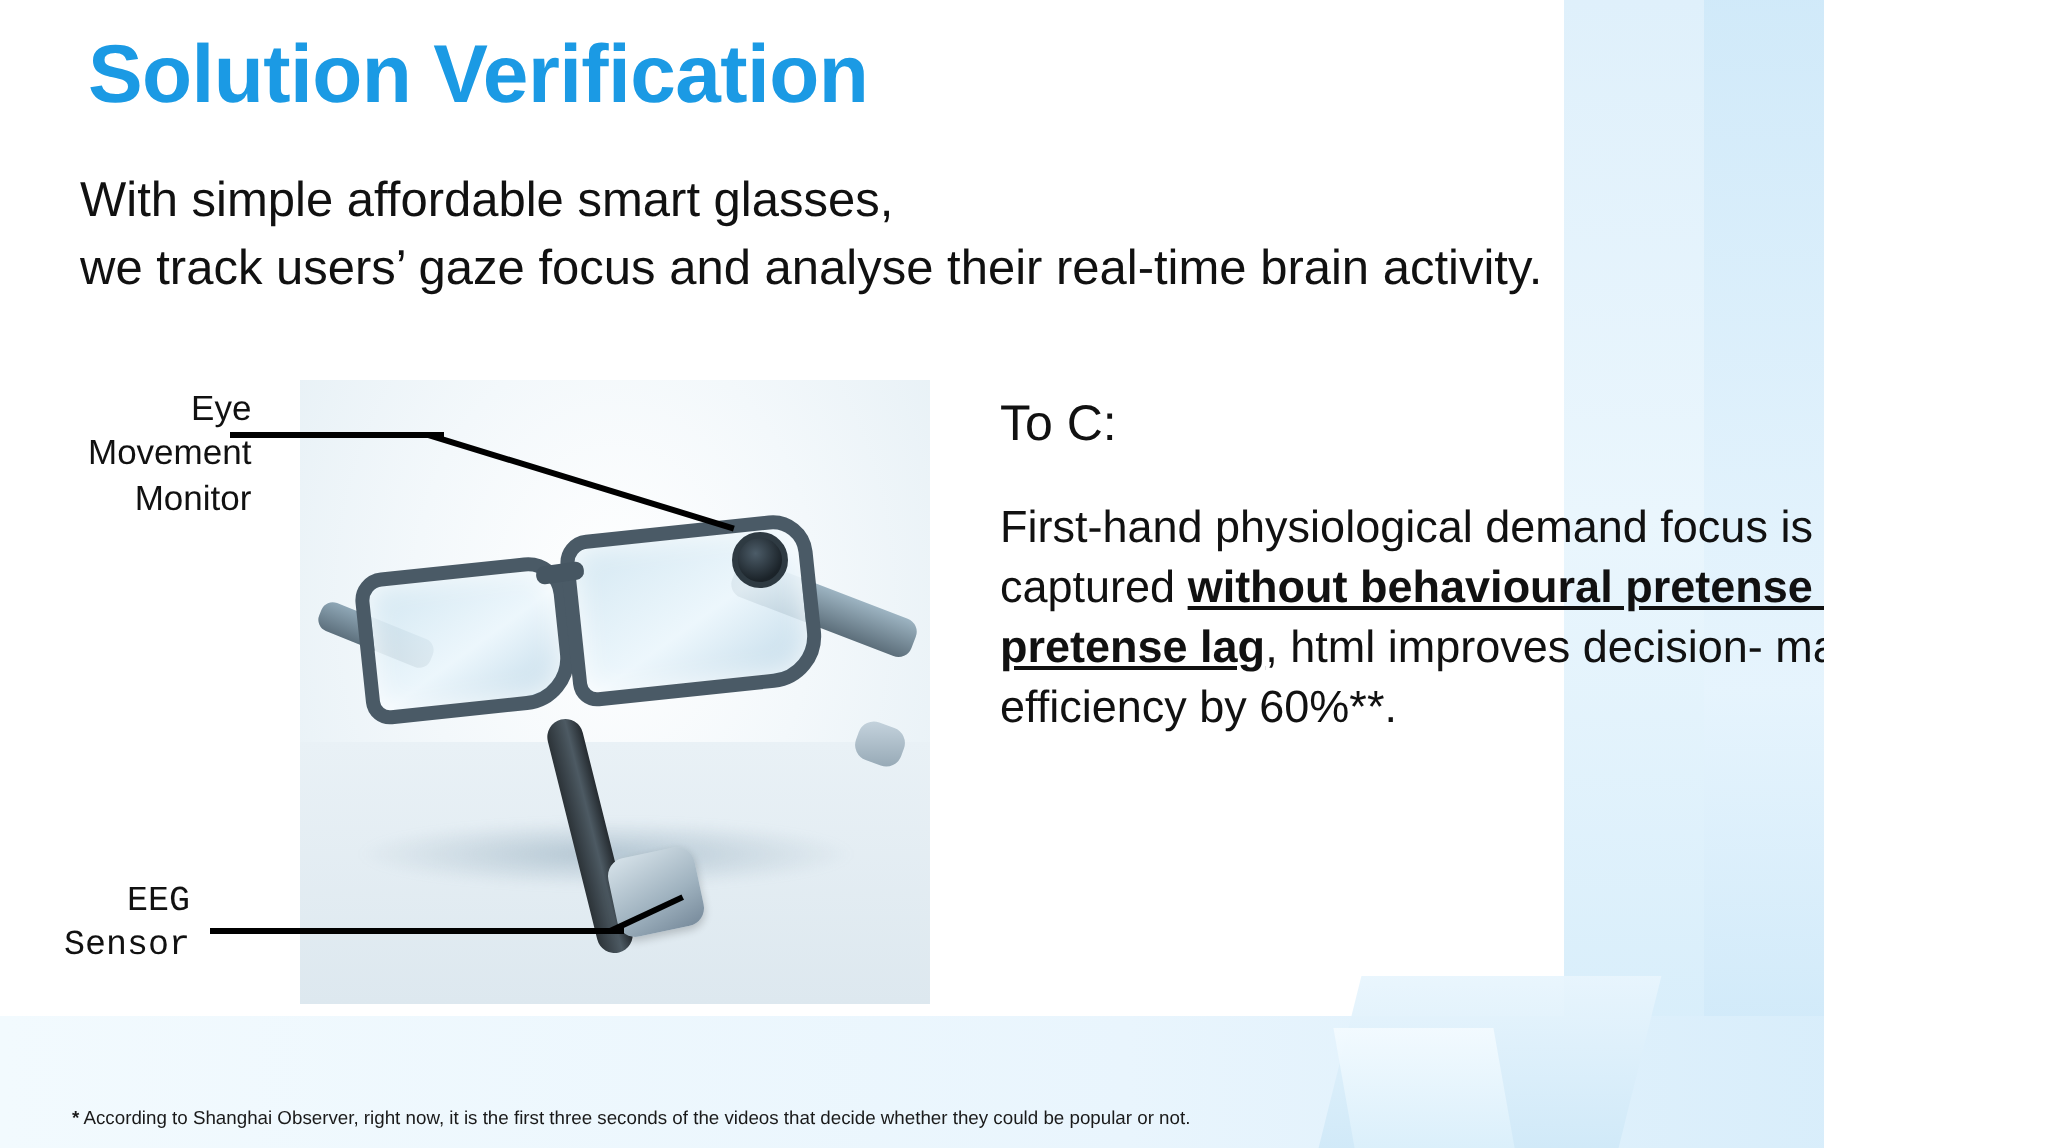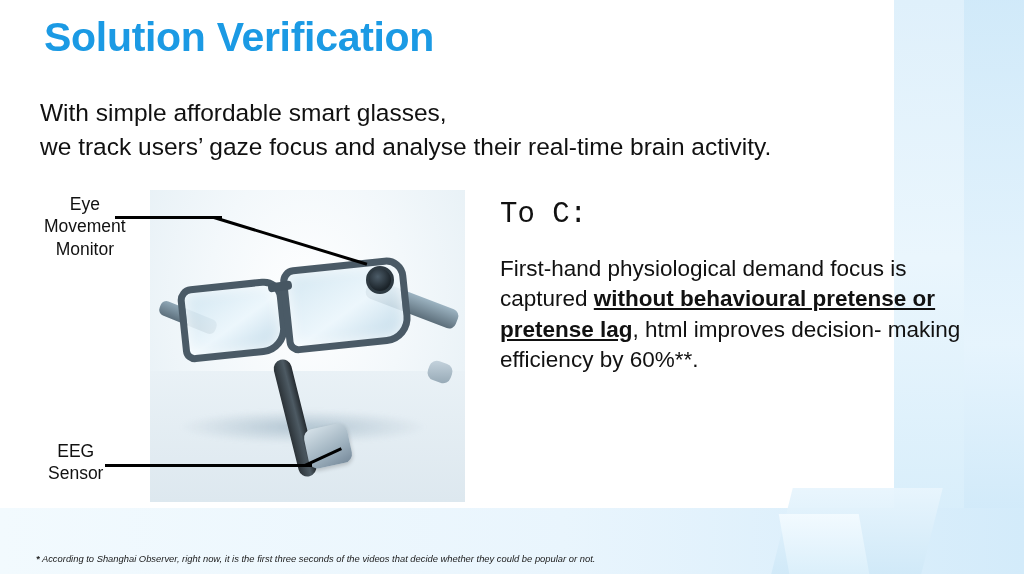--- a/index.html
+++ b/index.html
@@ -8,21 +8,21 @@
   }
   body {
     width: 1024px;
     height: 574px;
     overflow: hidden;
     font-family: "Liberation Sans", sans-serif;
     background: #ffffff;
   }
   .slide {
     position: relative;
-    width: 1024px;
+    width: 912px;
     height: 574px;
     background: #ffffff;
     overflow: hidden;
   }
   
   .bg-band {
     position: absolute;
     right: 0;
     top: 0;
     width: 130px;
@@ -73,21 +73,21 @@
     top: 14px;
     font-size: 41px;
     font-weight: bold;
     color: #1b9ae4;
     letter-spacing: -0.3px;
   }
 
   .subtitle {
     position: absolute;
     left: 40px;
-    top: 96px;
+    top: 84px;
     font-size: 24.5px;
     color: #111111;
     line-height: 1.38;
     white-space: pre-line;
   }
 
   
   .photo {
     position: absolute;
     left: 150px;
@@ -209,24 +209,24 @@
     transform: rotate(20deg);
   }
 
   
   .callout {
     position: absolute;
     font-size: 17.5px;
     color: #111111;
     line-height: 1.28;
     white-space: pre-line;
-    text-align: center;
+    text-align: right;
   }
   .callout-eye { left: 44px; top: 193px; }
-  .callout-eeg { left: 48px; top: 440px; }
+  .callout-eeg { left: 32px; top: 440px; font-family: Liberation Mono, monospace; }
   .leader {
     position: absolute;
     background: #000000;
     height: 2.5px;
   }
   .leader-eye-h1 { left: 115px; top: 216px; width: 107px; }
   .leader-eye-diag {
     left: 214px; top: 216px; width: 160px; height: 2.5px;
     transform-origin: left center;
     transform: rotate(17deg);
@@ -240,43 +240,41 @@
 
   
   .body-col {
     position: absolute;
     left: 500px;
     top: 196px;
     width: 490px;
   }
   .para { margin-bottom: 20px; }
   .para-head {
-    font-size: 29px;
+    font-size: 25px;
     color: #111111;
     line-height: 1.32;
-    font-family: Liberation Mono, monospace;
   }
   .para-text {
     font-size: 22.5px;
     color: #111111;
     line-height: 1.34;
   }
   .u { text-decoration: underline; }
   .b { font-weight: bold; }
 
   
   .footnotes {
     position: absolute;
     left: 36px;
     bottom: 8px;
     width: 800px;
     font-size: 9.4px;
     color: #1a1a1a;
     line-height: 1.45;
-    font-style: italic;
   }
   .footnotes .fn-line { white-space: nowrap; }
   .fn-star { font-weight: bold; }
 </style>
 </head>
 <body>
 
 <div class="slide">
 
   <div class="bg-band"></div>

